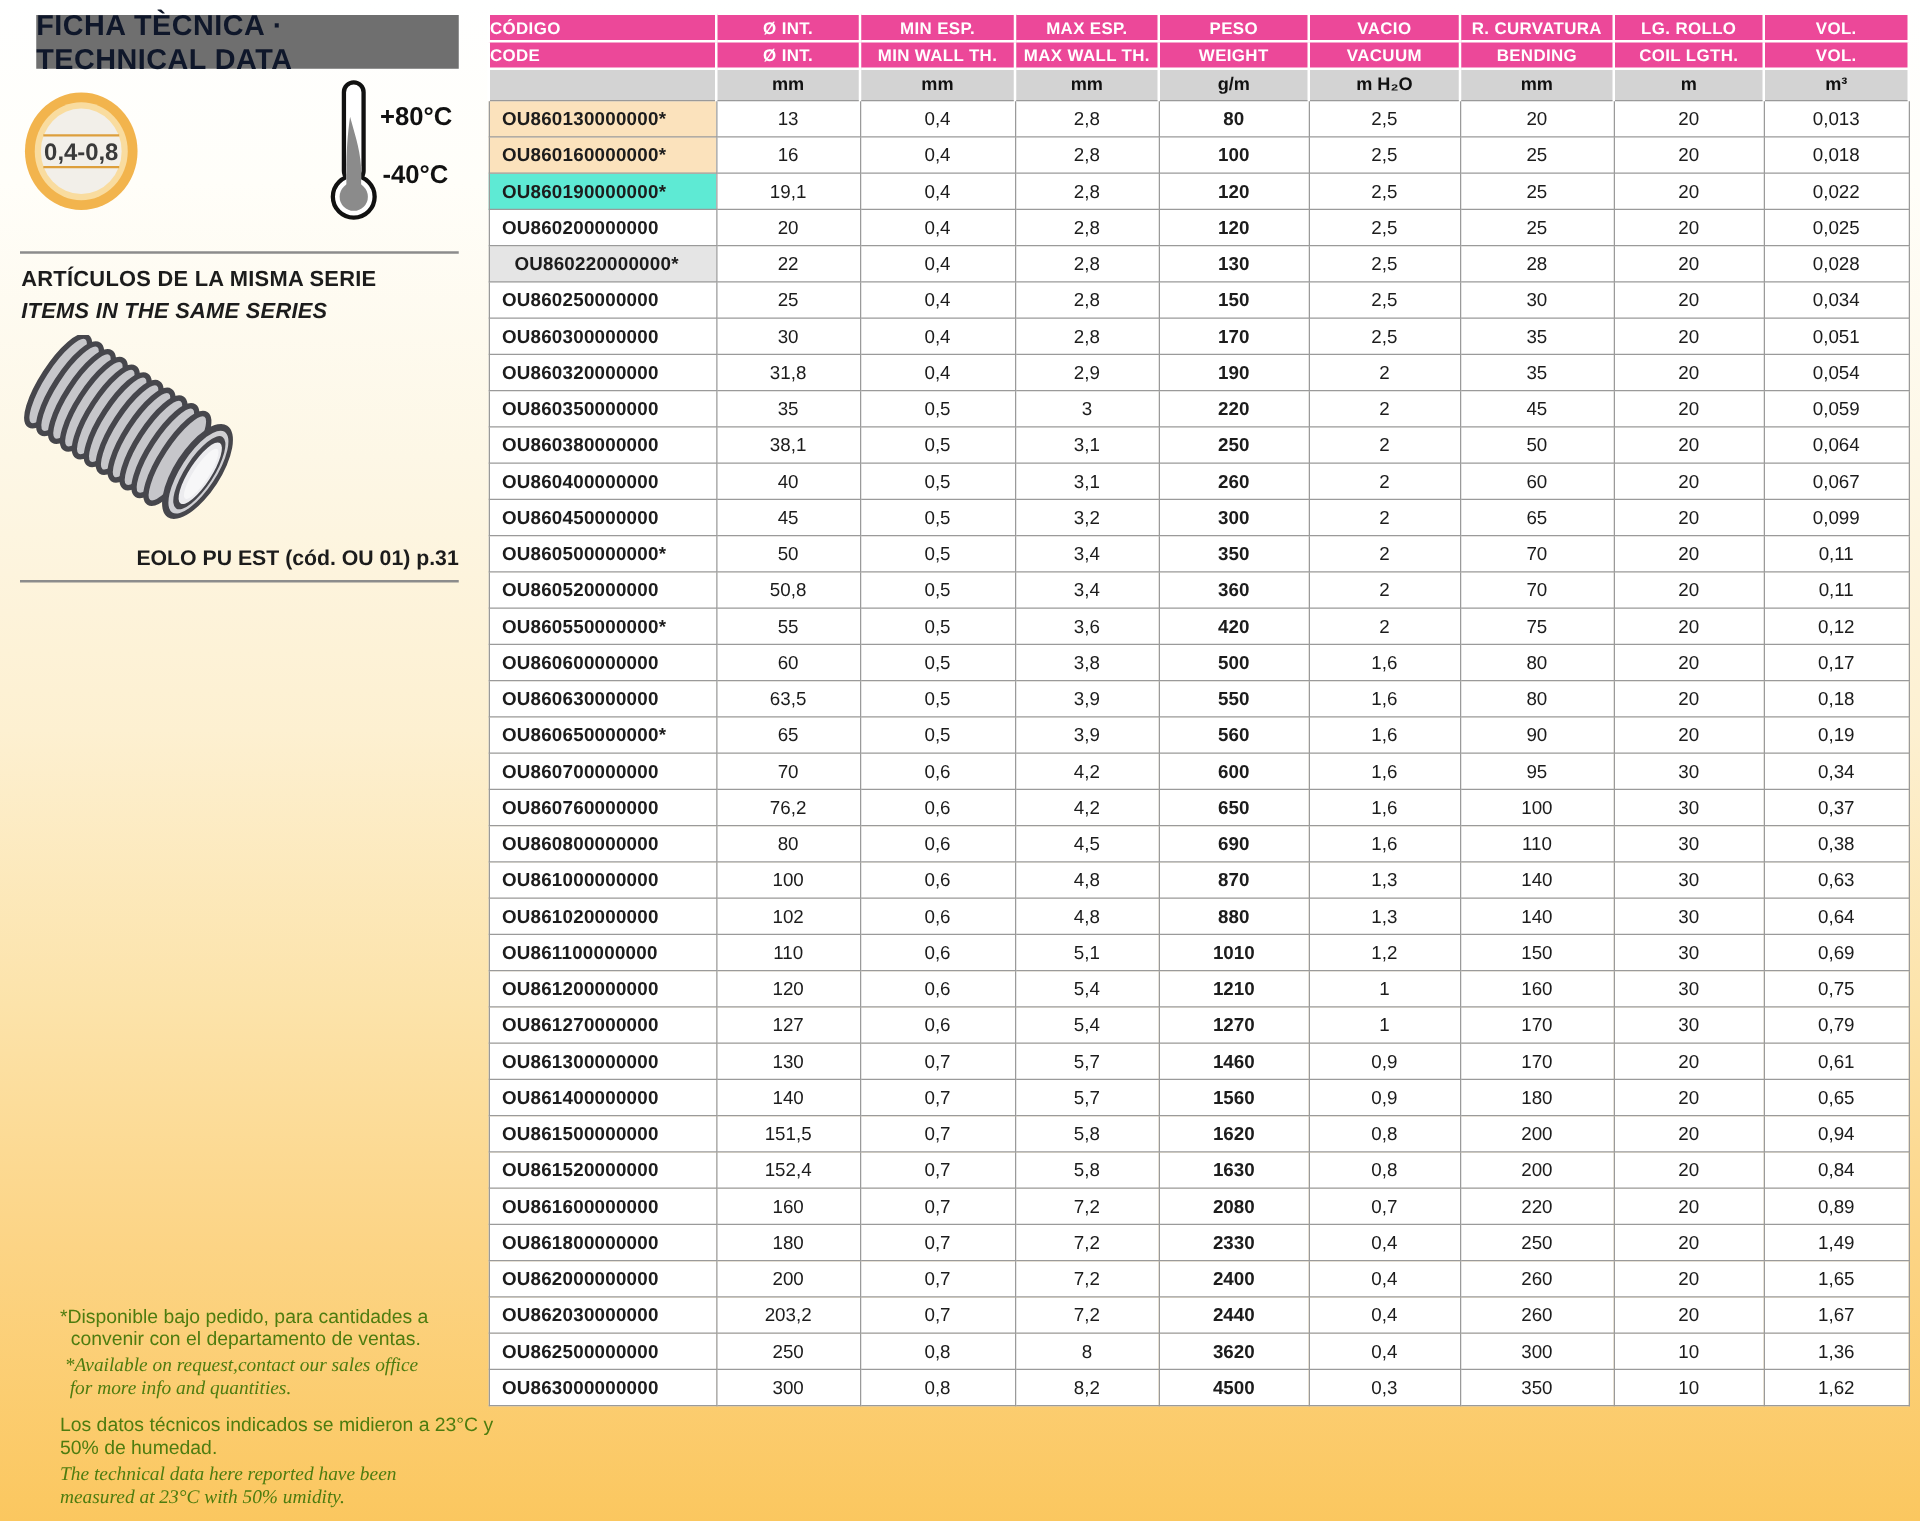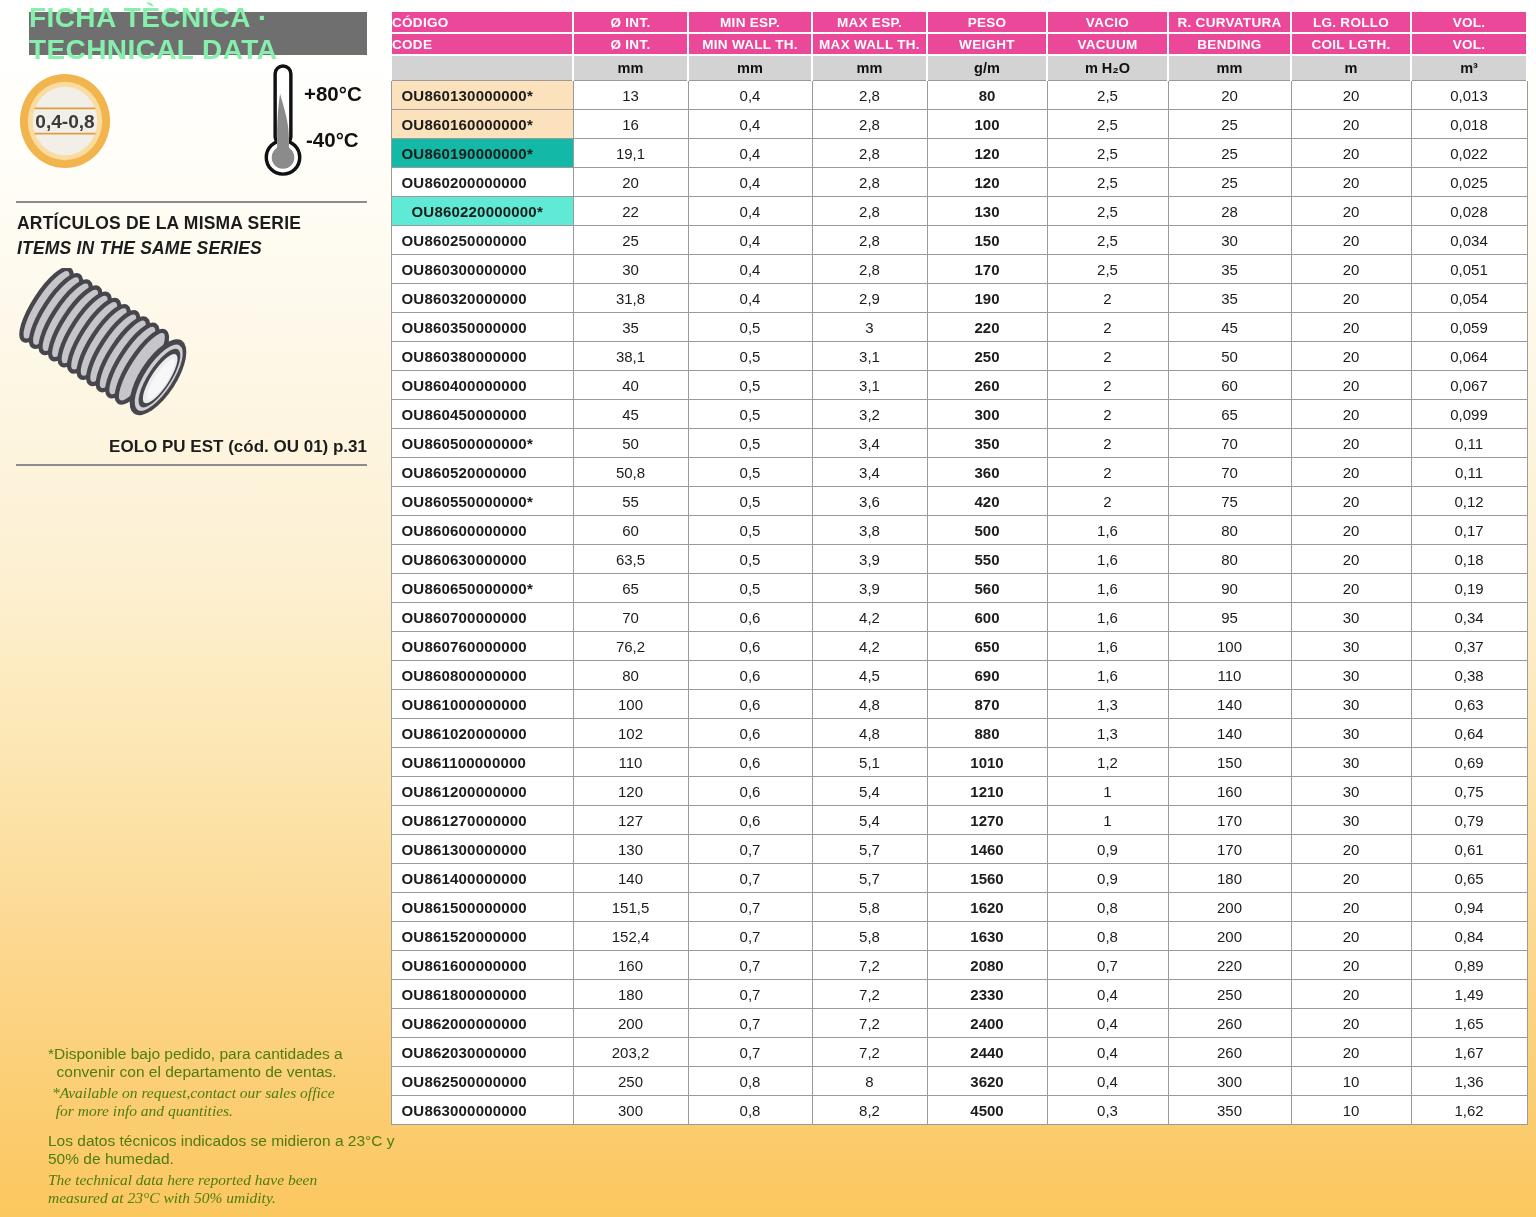--- a/index.html
+++ b/index.html
@@ -4,22 +4,22 @@
 <style>
   html,body{margin:0;padding:0;}
   body{
     width:1536px;height:1217px;position:relative;overflow:hidden;
     font-family:"Liberation Sans",sans-serif;color:#1c1c1c;
     background:linear-gradient(180deg,#ffffff 0%,#fffef9 12%,#fdf7e6 30%,#fdf0d1 48%,#fce3aa 66%,#fcd485 82%,#fbc75f 100%);
   }
   .abs{position:absolute;}
 
   
-  .title-bar{left:29px;top:12px;width:338px;height:43px;background:#6f6f6f;color:#86efac;
-    display:flex;align-items:center;justify-content:center;font-weight:bold;font-size:28px;letter-spacing:.4px;}
+  .title-bar{left:29px;top:12px;width:338px;height:43px;background:#6f6f6f;color:#0f172a;
+    display:flex;align-items:center;justify-content:center;font-weight:bold;font-size:23px;letter-spacing:.4px;}
   .badge-svg{left:18px;top:72px;width:94px;height:98px;}
   .thermo-svg{left:258px;top:62px;width:50px;height:118px;}
   .temp-label{font-weight:bold;font-size:20.5px;color:#111;}
   .temp-max{left:304px;top:82px;}
   .temp-min{left:306px;top:128px;}
   .divider{left:16px;width:351px;height:2px;background:#8c8c8c;}
   .divider-1{top:201px;}
   .divider-2{top:464px;}
   .series-es{left:17px;top:213px;font-weight:bold;font-size:17.5px;letter-spacing:.2px;text-align:center;}
   .series-en{left:17px;top:238px;font-weight:bold;font-style:italic;font-size:17.5px;letter-spacing:.2px;}
@@ -182,21 +182,21 @@
         <td>16</td>
         <td>0,4</td>
         <td>2,8</td>
         <td class="bold">100</td>
         <td>2,5</td>
         <td>25</td>
         <td>20</td>
         <td>0,018</td>
       </tr>
       <tr>
-        <td class="code" style="background: #14b8a6;">OU860190000000*</td>
+        <td class="code" style="background: #5eead4;">OU860190000000*</td>
         <td>19,1</td>
         <td>0,4</td>
         <td>2,8</td>
         <td class="bold">120</td>
         <td>2,5</td>
         <td>25</td>
         <td>20</td>
         <td>0,022</td>
       </tr>
       <tr>
@@ -204,21 +204,21 @@
         <td>20</td>
         <td>0,4</td>
         <td>2,8</td>
         <td class="bold">120</td>
         <td>2,5</td>
         <td>25</td>
         <td>20</td>
         <td>0,025</td>
       </tr>
       <tr>
-        <td class="code" style="background: #5eead4; padding-left: 20px;">OU860220000000*</td>
+        <td class="code" style="background: #e5e5e5; padding-left: 20px;">OU860220000000*</td>
         <td>22</td>
         <td>0,4</td>
         <td>2,8</td>
         <td class="bold">130</td>
         <td>2,5</td>
         <td>28</td>
         <td>20</td>
         <td>0,028</td>
       </tr>
       <tr>

